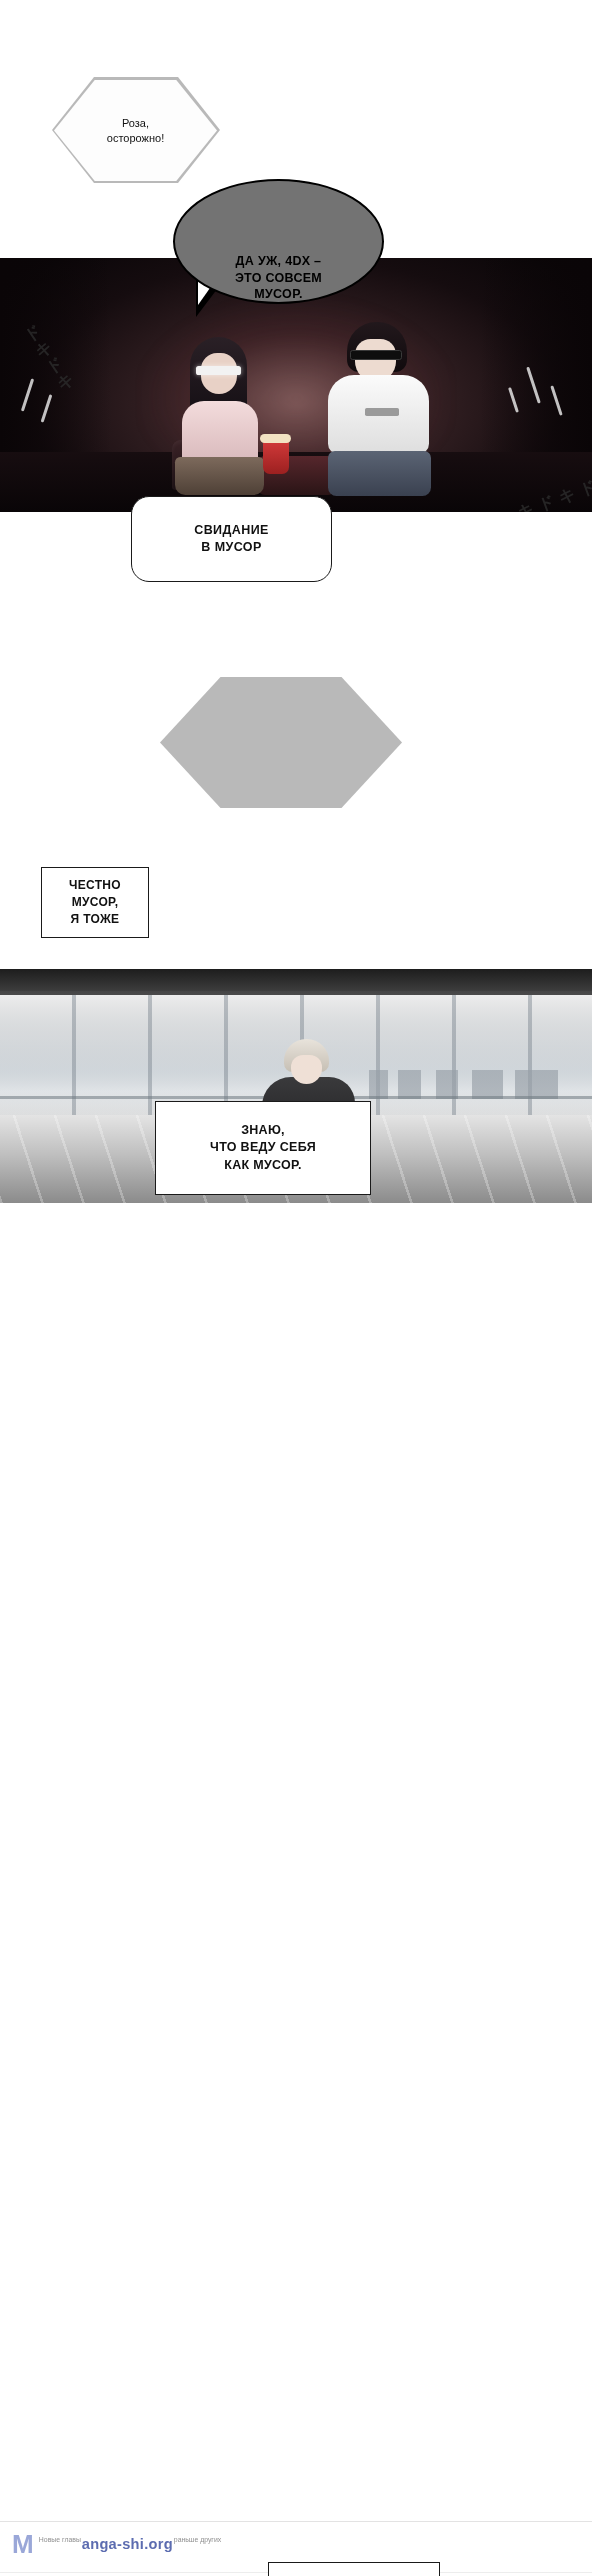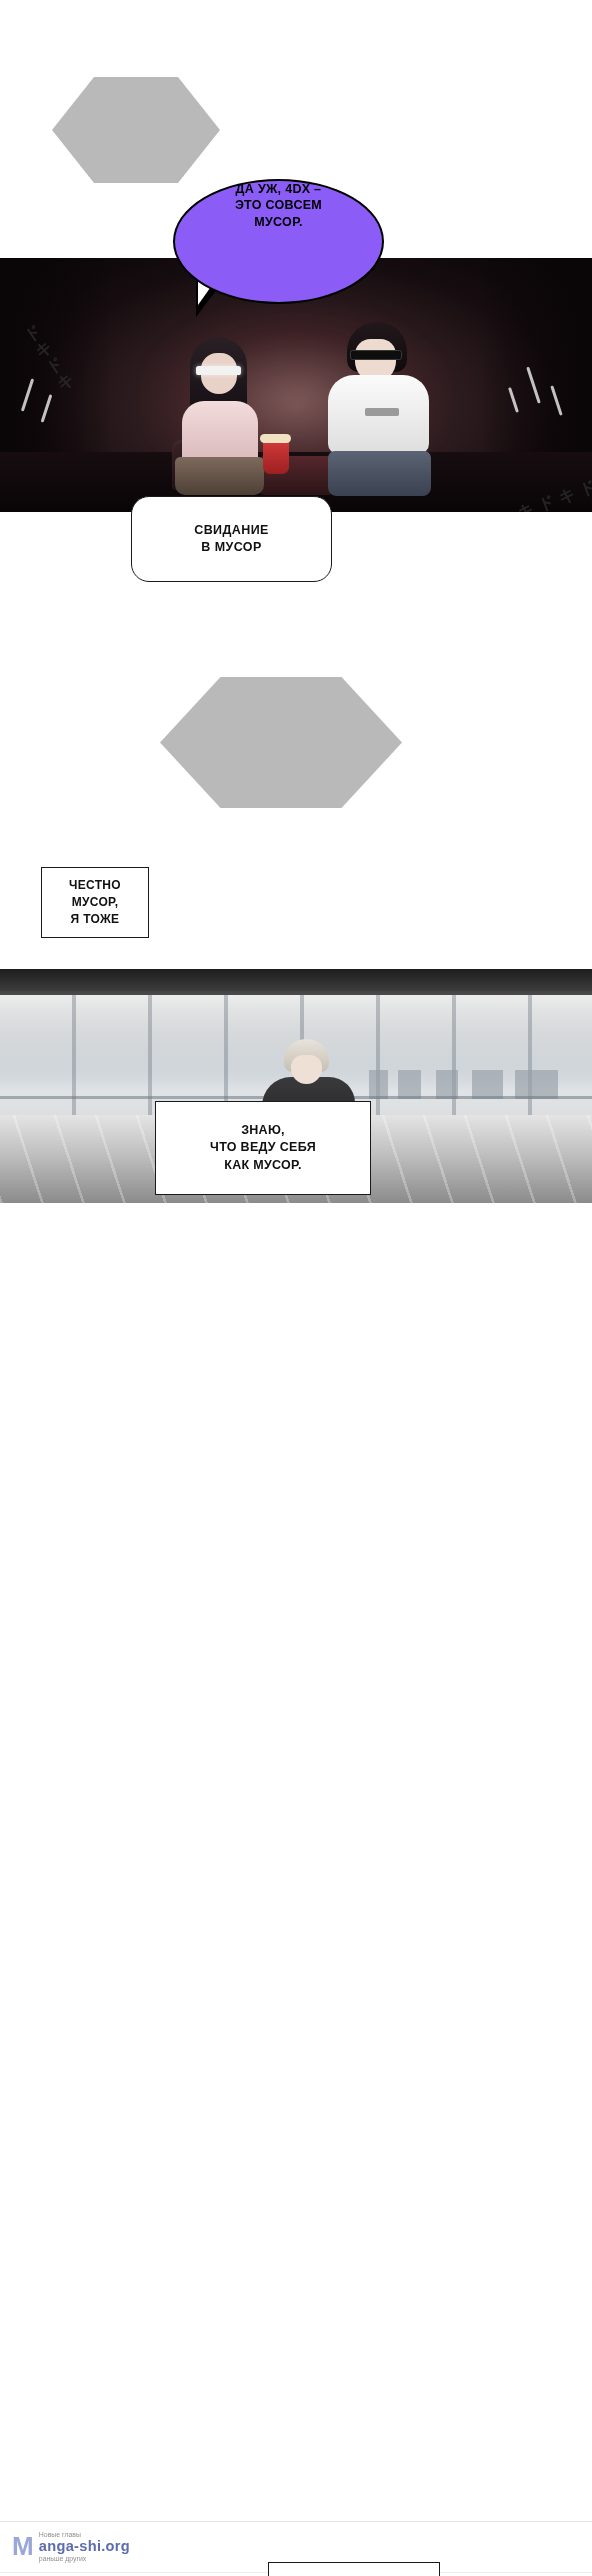--- a/index.html
+++ b/index.html
@@ -37,26 +37,26 @@
   }
   .hex-outer {
     position: absolute;
     background: #b9b9b9;
     clip-path: polygon(25% 0%, 75% 0%, 100% 50%, 75% 100%, 25% 100%, 0% 50%);
   }
 
   
   .oval-bubble {
     position: absolute;
-    background: #8b5cf6;
+    background: #737373;
     border: 2.6px solid #000000;
     border-radius: 50%;
     display: flex;
     align-items: center;
-    justify-content: flex-start;
+    justify-content: flex-end;
     text-align: center;
     color: #000;
     line-height: 1.3;
     z-index: 6;
   }
   .oval-tail {
     position: absolute;
     width: 0; height: 0;
     z-index: 5;
   }
@@ -310,21 +310,21 @@
     display: flex;
     align-items: center;
     gap: 5.2px;
   }
   .wm-logo {
     font-size: 26px;
     font-weight: 700;
     color: #9aa7d8;
     line-height: 1;
   }
-  .wm-text { display: flex; flex-direction: column; gap: 0.9px; }
+  .wm-text { display: flex; flex-direction: row; gap: 0.9px; }
   .wm-title { font-size: 14.6px; color: #5c6cb0; font-weight: 700; letter-spacing: 0.3px; }
   .wm-sub1 { font-size: 6.9px; color: #8f8f8f; }
   .wm-sub2 { font-size: 6.9px; color: #8f8f8f; }
   .footer-rule {
     position: absolute; left: 0; right: 0; top: 50px; height: 0.9px; background: #ededed;
   }
   .bottom-box {
     position: absolute;
     left: 268px; top: 2562px;
     width: 172px; height: 22px;
@@ -332,20 +332,24 @@
     border: 1.7px solid #1a1a1a;
     border-bottom: none;
   }
 </style>
 </head>
 <body>
 
 <div class="page">
 
   <div class="hex-outer" style="left:52px; top:77px; width:168px; height:106px;"></div>
+  <div class="hex-bubble" style="left:54px; top:80px; width:163px; height:101px; font-size:11px; flex-direction:column;">
+    <span>Роза,</span>
+    <span>осторожно!</span>
+  </div>
 
   <div class="oval-tail" style="left:196px; top:276px; border-left:0 solid transparent; border-right:31px solid transparent; border-top:41px solid #000;"></div>
   <div class="oval-tail" style="left:198px; top:271px; border-left:0 solid transparent; border-right:24px solid transparent; border-top:34px solid #fff; z-index:6;"></div>
   <div class="oval-bubble" style="left:173px; top:179px; width:211px; height:125px; font-size:12.5px; font-weight:700; letter-spacing:0.3px; flex-direction:column;">
     <span>ДА УЖ, 4DX –</span>
     <span>ЭТО СОВСЕМ</span>
     <span>МУСОР.</span>
   </div>
 
   <div class="panel-cinema">

